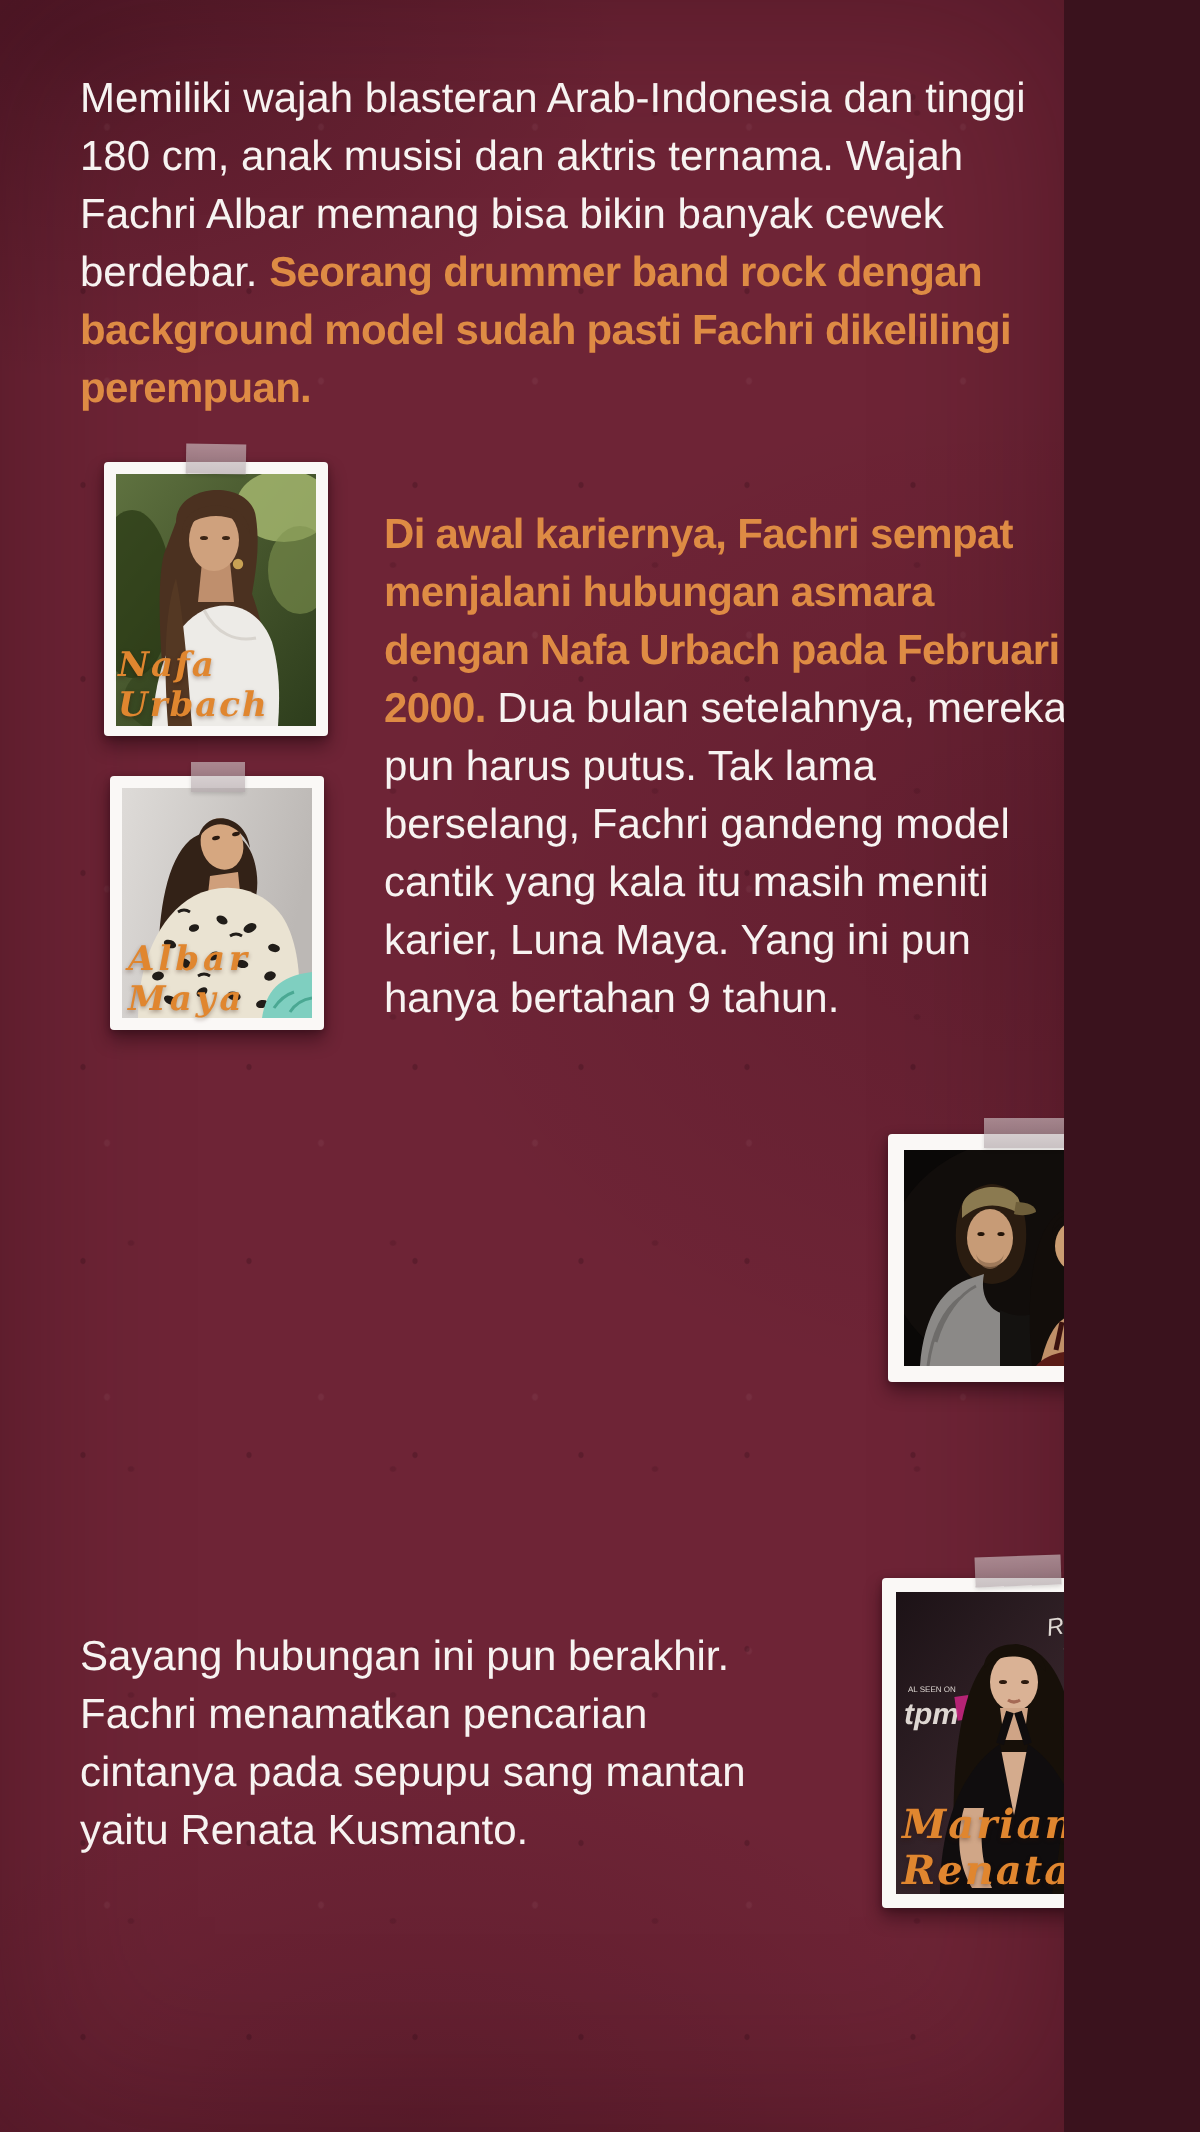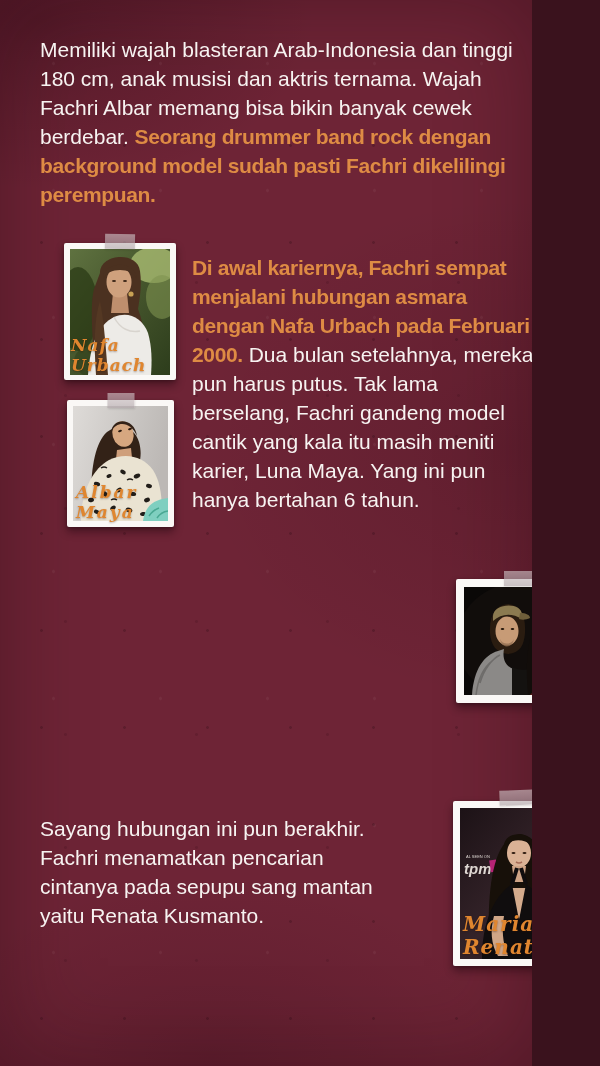--- a/index.html
+++ b/index.html
@@ -21,21 +21,21 @@
     position:absolute;margin:0;font-size:21px;line-height:29px;
     color:var(--text,#F7F3F1);white-space:pre;
   }
   .hl{color:var(--accent,#DE8B44);font-weight:bold;letter-spacing:-0.35px;}
   #intro{left:40px;top:35px;}
   #txt-early{left:192px;top:253px;}
   #txt-marsha{left:19px;top:546px;width:390px;text-align:right;}
   #txt-mariana{left:40px;top:785px;}
 
   .polaroid{
-    position:absolute;margin:16px;background:var(--polaroid,#FAF8F6);
+    position:absolute;margin:4px;background:var(--polaroid,#FAF8F6);
     border-radius:2px;
     box-shadow:0 5px 9px rgba(25,5,12,0.45),0 1px 3px rgba(25,5,12,0.30);
   }
   .photo{position:absolute;overflow:hidden;background:#222;}
   .photo svg{display:block;width:100%;height:100%;}
   .tape{
     position:absolute;left:50%;height:15px;z-index:3;
     background:linear-gradient(rgba(210,200,202,0.9),rgba(170,158,162,0.9));
     opacity:0.68;box-shadow:0 1px 2px rgba(0,0,0,0.2);
   }
@@ -159,21 +159,21 @@
   </figure>
 
   <p class="txt" id="txt-early"><span class="hl">Di awal kariernya, Fachri sempat
 menjalani hubungan asmara
 dengan Nafa Urbach pada Februari
 2000.</span><span> Dua bulan setelahnya, mereka
 pun harus putus. Tak lama
 berselang, Fachri gandeng model
 cantik yang kala itu masih meniti
 karier, Luna Maya. Yang ini pun
-hanya bertahan 6 tahun.</span></p>
+hanya bertahan 9 tahun.</span></p>
 
 
   <figure class="polaroid" id="pol-couple">
     <span class="tape"></span>
     <div class="photo">
       <svg viewBox="0 0 124 108" preserveAspectRatio="none">
         <rect width="124" height="108" fill="#0a0807"></rect>
         <ellipse cx="62" cy="54" rx="70" ry="60" fill="#171210" opacity="0.5"></ellipse>
         <path d="M26,46 C25,28 32,18 44,17 C56,18 62,28 61,46 C60,58 56,66 44,67 C32,66 27,58 26,46 Z" fill="#2a1c10"></path>
         <ellipse cx="43" cy="44" rx="11.5" ry="14.5" fill="#c79b76"></ellipse>

